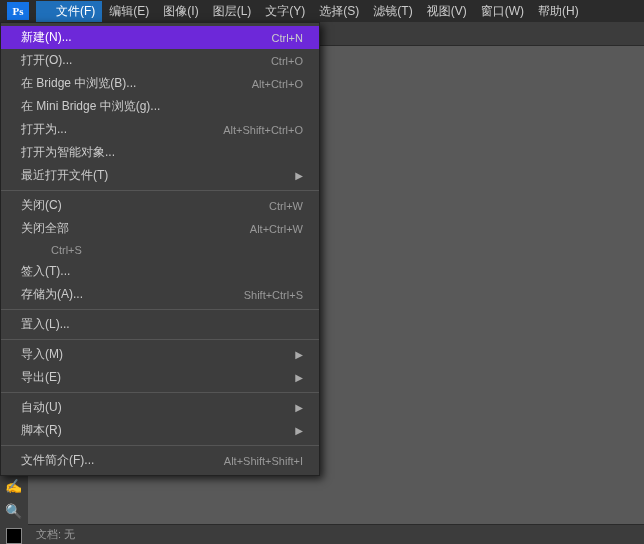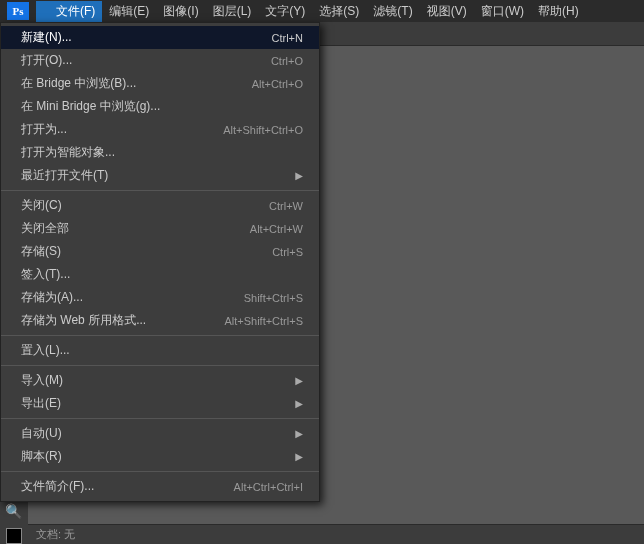--- a/index.html
+++ b/index.html
@@ -139,21 +139,21 @@
       display: flex;
       justify-content: space-between;
       align-items: center;
       padding: 3px 16px 3px 20px;
       color: #ccc;
       font-size: 12px;
       cursor: pointer;
       white-space: nowrap;
       min-height: 20px;
     }
-    .dropdown-item.highlighted { background: #0f172a; color: #fff; }
+    .dropdown-item.highlighted { background: #6d28d9; color: #fff; }
     .item-label { flex: 1; }
     .item-shortcut {
       color: #999;
       font-size: 11px;
       margin-left: 30px;
     }
     .dropdown-item.highlighted .item-shortcut { color: #ccc; }
     .item-arrow {
       margin-left: 8px;
       font-size: 10px;
@@ -280,34 +280,29 @@
     <div class="menu-separator"></div>
     <div class="dropdown-item">
       <span class="item-label">关闭(C)</span>
       <span class="item-shortcut">Ctrl+W</span>
     </div>
     <div class="dropdown-item">
       <span class="item-label">关闭全部</span>
       <span class="item-shortcut">Alt+Ctrl+W</span>
     </div>
     <div class="dropdown-item">
-      <span class="item-label">存储(S)</span>
       <span class="item-shortcut">Ctrl+S</span>
     </div>
     <div class="dropdown-item">
       <span class="item-label">签入(T)...</span>
     </div>
     <div class="dropdown-item">
       <span class="item-label">存储为(A)...</span>
       <span class="item-shortcut">Shift+Ctrl+S</span>
     </div>
-    <div class="dropdown-item">
-      <span class="item-label">存储为 Web 所用格式...</span>
-      <span class="item-shortcut">Alt+Shift+Ctrl+S</span>
-    </div>
     <div class="menu-separator"></div>
     <div class="dropdown-item">
       <span class="item-label">置入(L)...</span>
     </div>
     <div class="menu-separator"></div>
     <div class="dropdown-item">
       <span class="item-label">导入(M)</span>
       <span class="item-arrow">▶</span>
     </div>
     <div class="dropdown-item">
@@ -319,19 +314,19 @@
       <span class="item-label">自动(U)</span>
       <span class="item-arrow">▶</span>
     </div>
     <div class="dropdown-item">
       <span class="item-label">脚本(R)</span>
       <span class="item-arrow">▶</span>
     </div>
     <div class="menu-separator"></div>
     <div class="dropdown-item">
       <span class="item-label">文件简介(F)...</span>
-      <span class="item-shortcut">Alt+Ctrl+Ctrl+I</span>
+      <span class="item-shortcut">Alt+Shift+Shift+I</span>
     </div>
   </div>
 
 <div class="status-bar">
   <span>文档: 无</span>
 </div>
 
 </body></html>

